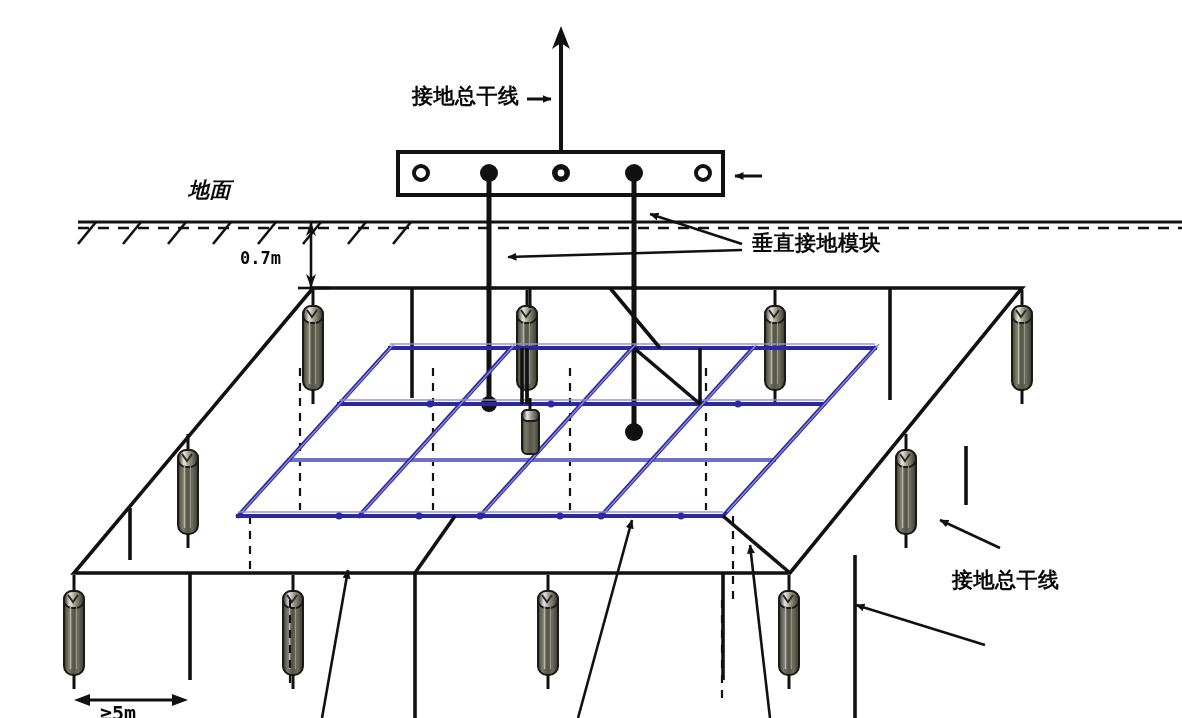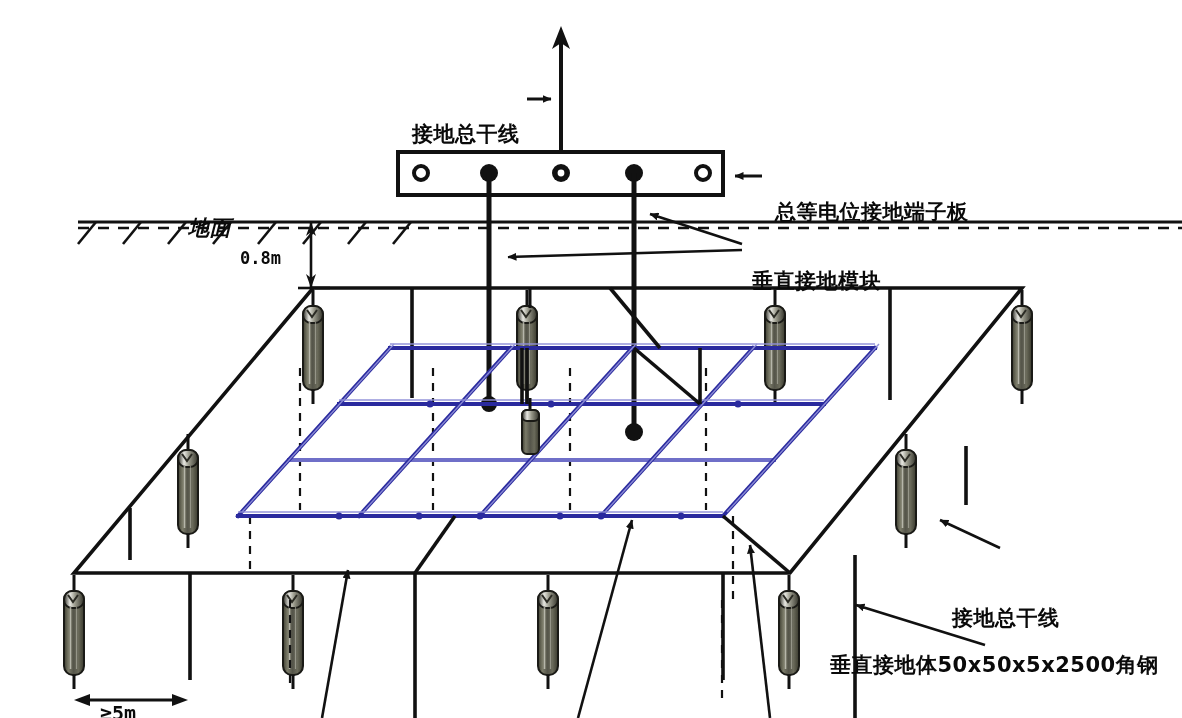--- a/index.html
+++ b/index.html
@@ -18,21 +18,21 @@
   #diagram{position:absolute;left:0;top:0;width:1182px;height:718px;}
   .lbl{
     position:absolute;
     font-family:"DejaVu Sans","Liberation Sans",sans-serif;
     color:#0a0a0a;
     font-weight:700;
     white-space:nowrap;
     letter-spacing:0.5px;
     line-height:1;
   }
-  .lbl-cjk{font-size:21px;font-weight:700;margin-top:38px;}
+  .lbl-cjk{font-size:21px;font-weight:700;}
   .lbl-sm{font-family:"DejaVu Sans Mono","Liberation Mono",monospace;font-size:17px;font-weight:700;letter-spacing:0px;}
 </style>
 </head>
 <body>
 
 <div id="stage">
 
   <svg id="diagram" viewBox="0 0 1182 718">
     <defs>
       <marker id="arrH" markerWidth="11" markerHeight="9" refX="10" refY="4.5" orient="auto" markerUnits="userSpaceOnUse">
@@ -262,27 +262,25 @@
 
     <g>
       <line x1="80" y1="700" x2="182" y2="700" stroke="#111111" stroke-width="3"></line>
       <path d="M74,700 L90,694 L90,706 Z" fill="#111111"></path>
       <path d="M188,700 L172,694 L172,706 Z" fill="#111111"></path>
     </g>
   </svg>
 
   <div class="lbl lbl-cjk" style="left:412px; top:86px;">接地总干线</div>
 
-  <div class="lbl lbl-cjk" style="left:775px; top:164px;">总等电位接地端子板</div>
 
   <div class="lbl lbl-cjk" style="left:752px; top:233px;">垂直接地模块</div>
 
   <div class="lbl lbl-cjk" style="left:188px; top:180px;font-style:italic;">地面</div>
 
-  <div class="lbl lbl-sm" style="left:240px; top:250px;">0.8m</div>
+  <div class="lbl lbl-sm" style="left:240px; top:250px;">0.7m</div>
 
   <div class="lbl lbl-cjk" style="left:952px; top:570px;">接地总干线</div>
 
-  <div class="lbl" style="left:830px; top:655px; font-size:21px;">垂直接地体50x50x5x2500角钢</div>
 
   <div class="lbl lbl-sm" style="left:100px; top:703px; font-size:20px;">≥5m</div>
 
 </div>
 
 </body></html>

